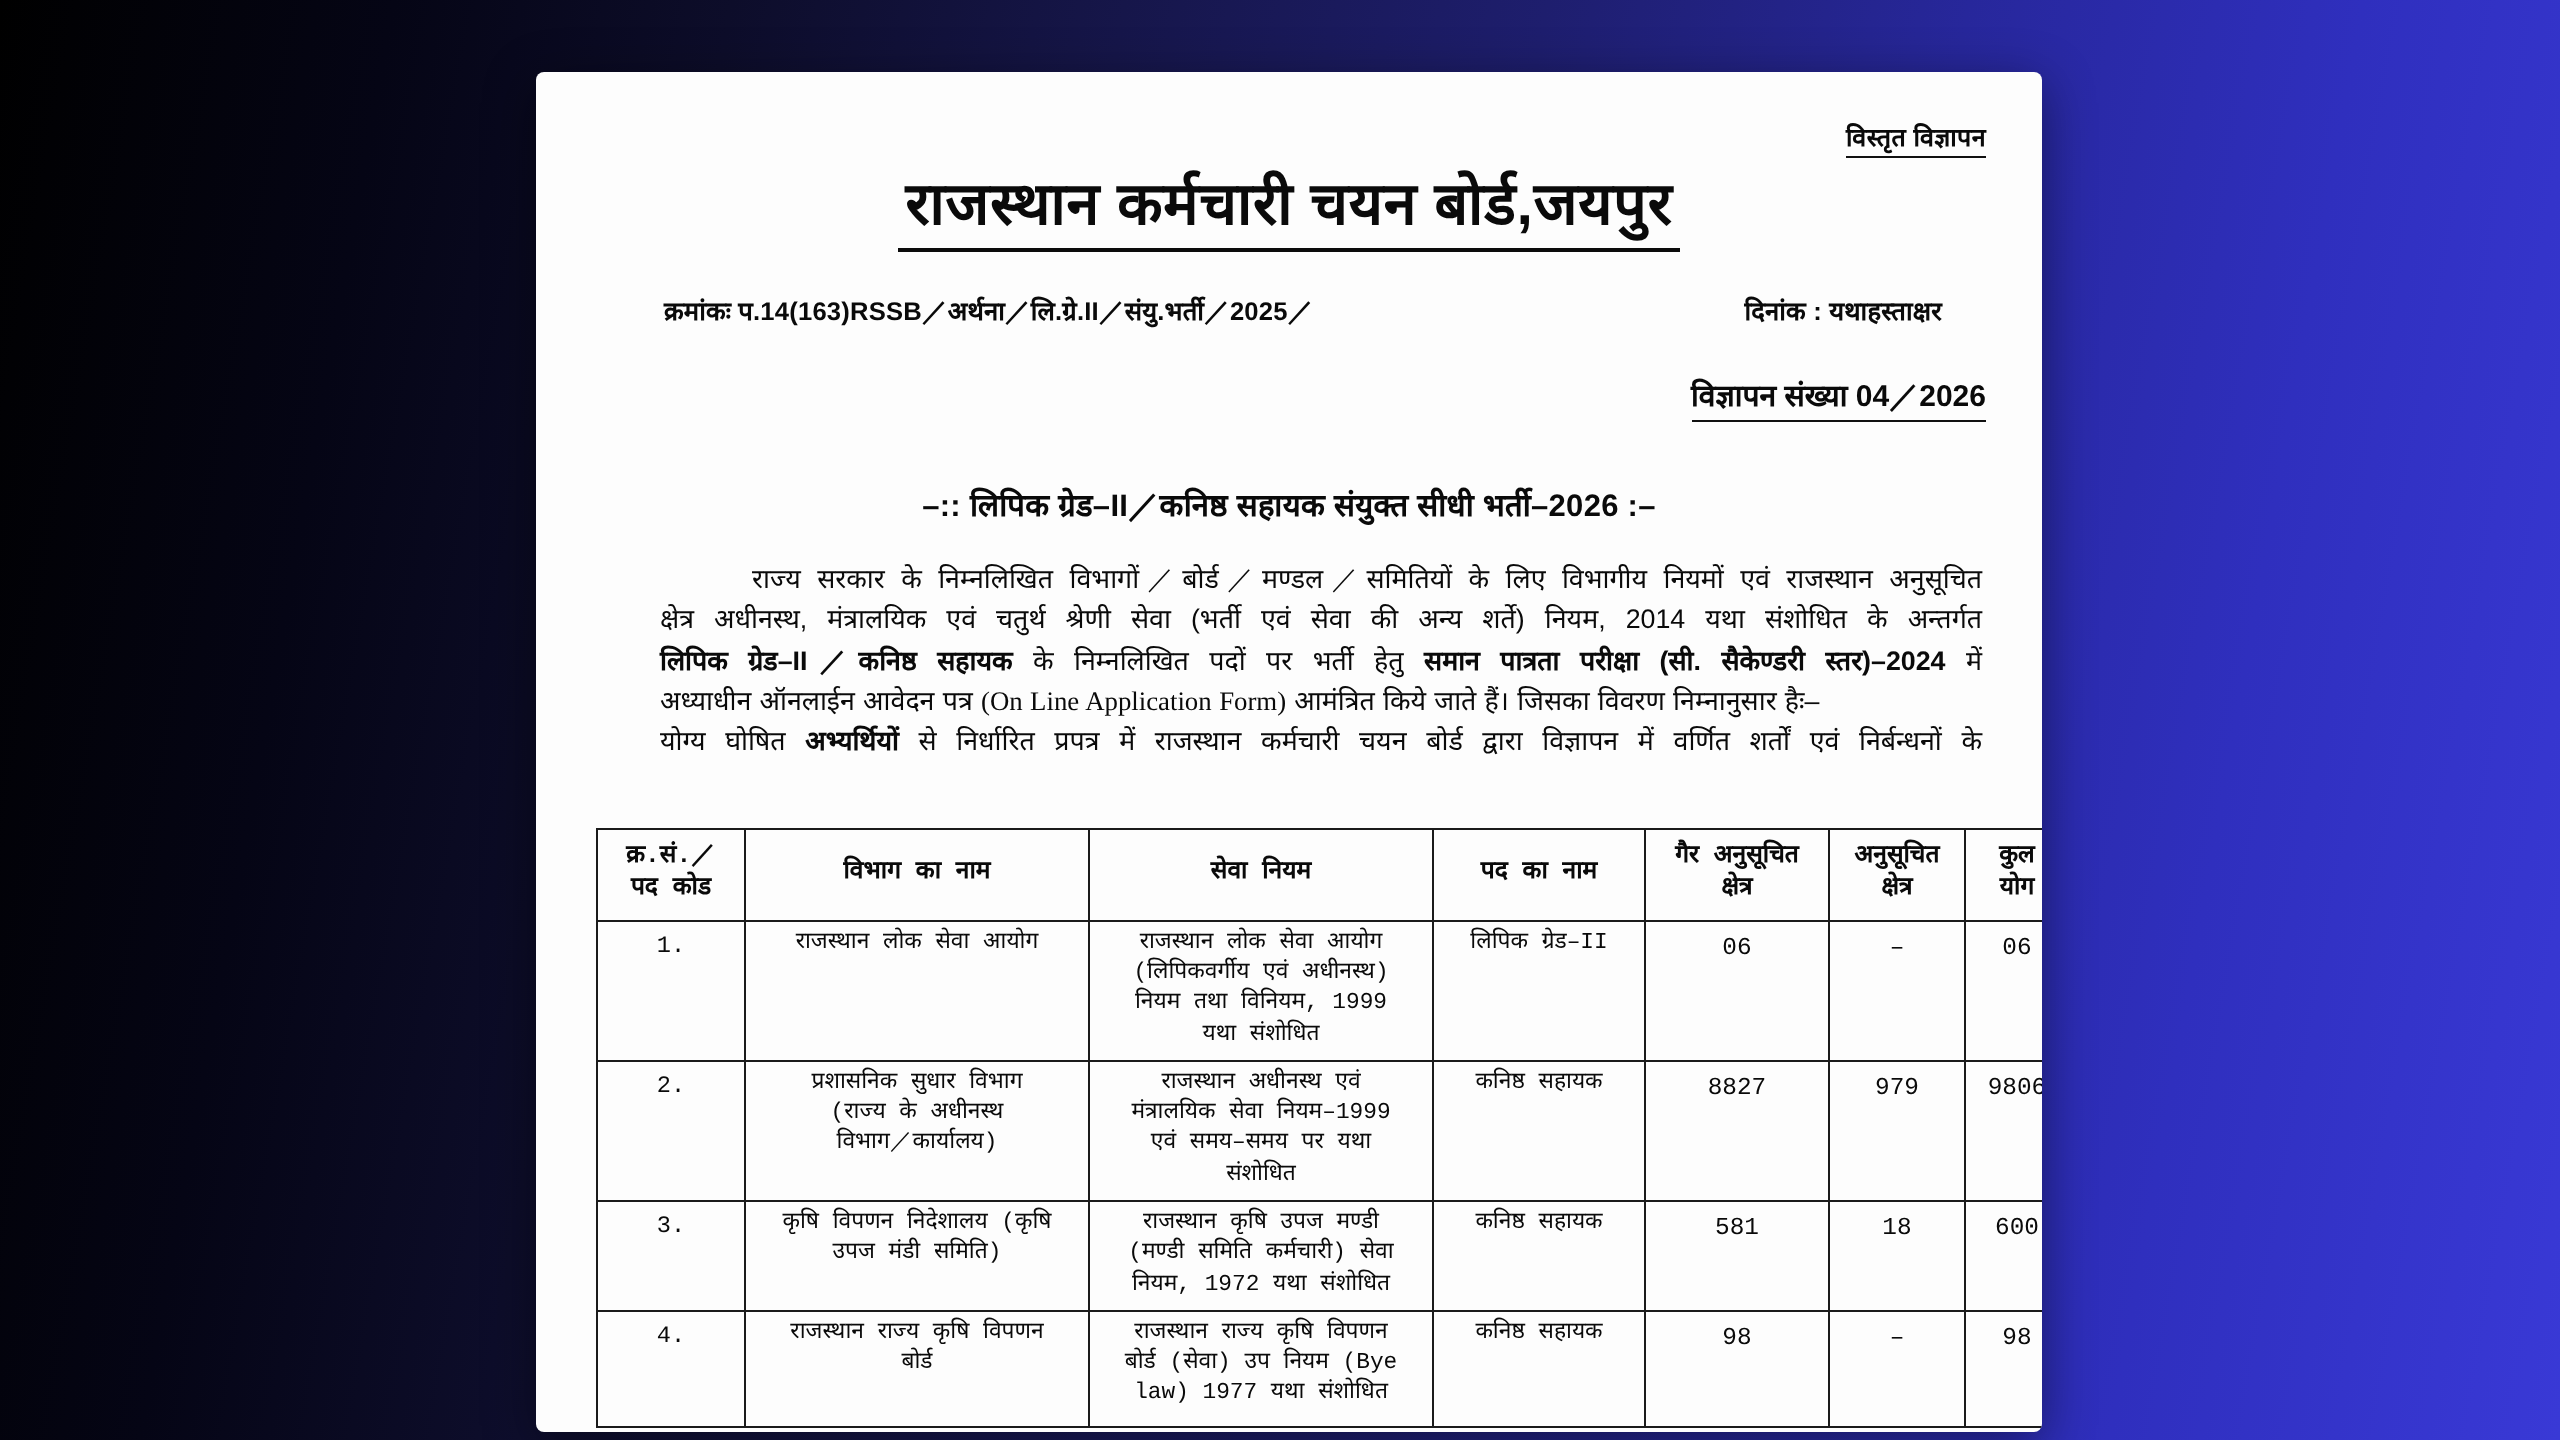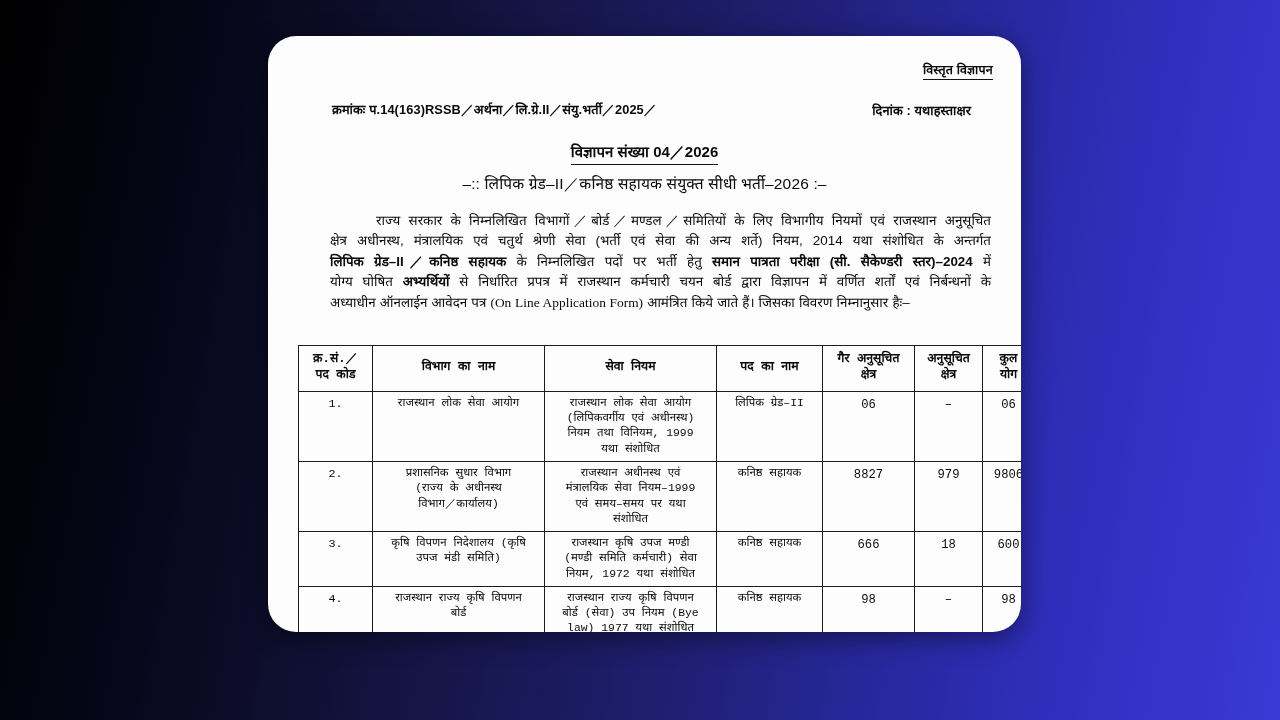--- a/index.html
+++ b/index.html
@@ -22,23 +22,23 @@
         #2f2fbe 84%,
         #3939d6 100%);
   }
 
   
   #doc-card {
     position: absolute;
     left: 268px;
     top: 36px;
     width: 753px;
-    height: 596px;
+    height: 680px;
     background: #fdfdfd;
-    border-radius: 28px;
+    border-radius: 4px;
     overflow: hidden;
     box-shadow: 0 6px 26px rgba(0,0,0,.45);
   }
 
   .sheet {
     position: absolute;
     left: 0; top: 0;
     width: 753px;
     padding: 24px 28px 0 28px;
     color: #0a0a0a;
@@ -97,36 +97,36 @@
     align-items: center;
     margin-top: 20px;
     padding: 0 22px 0 36px;
     font-size: 12.8px;
     font-weight: 700;
     letter-spacing: .1px;
   }
 
   
   .adv-no {
-    text-align: center;
+    text-align: right;
     margin-top: 22px;
   }
   .adv-no span {
     font-size: 15px;
     font-weight: 700;
     border-bottom: 1.6px solid #111;
     padding-bottom: 2px;
     display: inline-block;
   }
 
   .adv-sub {
     text-align: center;
-    margin-top: 7px;
+    margin-top: 30px;
     font-size: 15.5px;
-    font-weight: 400;
+    font-weight: 700;
     letter-spacing: .15px;
   }
 
   
   .para {
     margin-top: 16px;
     font-size: 13.4px;
     line-height: 1.52;
     text-align: justify;
     text-align-last: justify;
@@ -187,39 +187,42 @@
 </head>
 <body>
 
 <div id="doc-card">
   <div class="sheet">
 
     <div class="top-right-label">
       <span>विस्तृत विज्ञापन</span>
     </div>
 
+    <div class="org-title-wrap">
+      <span class="ul org-title">राजस्थान कर्मचारी चयन बोर्ड,जयपुर</span>
+    </div>
 
 
     <div class="ref-row">
       <span>क्रमांकः प.14(163)RSSB／अर्थना／लि.ग्रे.II／संयु.भर्ती／2025／</span>
       <span>दिनांक : यथाहस्ताक्षर</span>
     </div>
 
     <div class="adv-no">
       <span>विज्ञापन संख्या 04／2026</span>
     </div>
 
     <div class="adv-sub">–:: लिपिक ग्रेड–II／कनिष्ठ सहायक संयुक्त सीधी भर्ती–2026 :–</div>
 
     <div class="para">
       <span class="ln"><span class="indent"></span><span>राज्य सरकार के निम्नलिखित विभागों／बोर्ड／मण्डल／समितियों के लिए विभागीय नियमों एवं राजस्थान अनुसूचित</span></span>
       <span class="ln">क्षेत्र अधीनस्थ, मंत्रालयिक एवं चतुर्थ श्रेणी सेवा (भर्ती एवं सेवा की अन्य शर्ते) नियम, 2014 यथा संशोधित के अन्तर्गत</span>
       <span class="ln"><b>लिपिक ग्रेड–II／कनिष्ठ सहायक</b><span> के निम्नलिखित पदों पर भर्ती हेतु </span><b>समान पात्रता परीक्षा (सी. सैकेण्डरी स्तर)–2024</b><span> में</span></span>
+      <span class="ln ln-last"><span>अध्याधीन ऑनलाईन आवेदन पत्र </span><span class="rom">(On Line Application Form)</span><span> आमंत्रित किये जाते हैं। जिसका विवरण निम्नानुसार हैः–</span></span>
       <span class="ln"><span>योग्य घोषित </span><b>अभ्यर्थियों</b><span> से निर्धारित प्रपत्र में राजस्थान कर्मचारी चयन बोर्ड द्वारा विज्ञापन में वर्णित शर्तों एवं निर्बन्धनों के</span></span>
-      <span class="ln ln-last"><span>अध्याधीन ऑनलाईन आवेदन पत्र </span><span class="rom">(On Line Application Form)</span><span> आमंत्रित किये जाते हैं। जिसका विवरण निम्नानुसार हैः–</span></span>
     </div>
 
     <table class="vac">
       <thead>
         <tr>
           <th class="c1">
             <span>क्र.सं.／</span><br>
             <span>पद कोड</span>
           </th>
           <th class="c2">विभाग का नाम</th>
@@ -280,21 +283,21 @@
           <td>
             <span>कृषि विपणन निदेशालय (कृषि</span><br>
             <span>उपज मंडी समिति)</span>
           </td>
           <td>
             <span>राजस्थान कृषि उपज मण्डी</span><br>
             <span>(मण्डी समिति कर्मचारी) सेवा</span><br>
             <span>नियम, 1972 यथा संशोधित</span>
           </td>
           <td>कनिष्ठ सहायक</td>
-          <td class="cnt">666</td>
+          <td class="cnt">581</td>
           <td class="cnt">18</td>
           <td class="cnt">600</td>
         </tr>
 
         <tr class="r4">
           <td class="num">4.</td>
           <td>
             <span>राजस्थान राज्य कृषि विपणन</span><br>
             <span>बोर्ड</span>
           </td>

